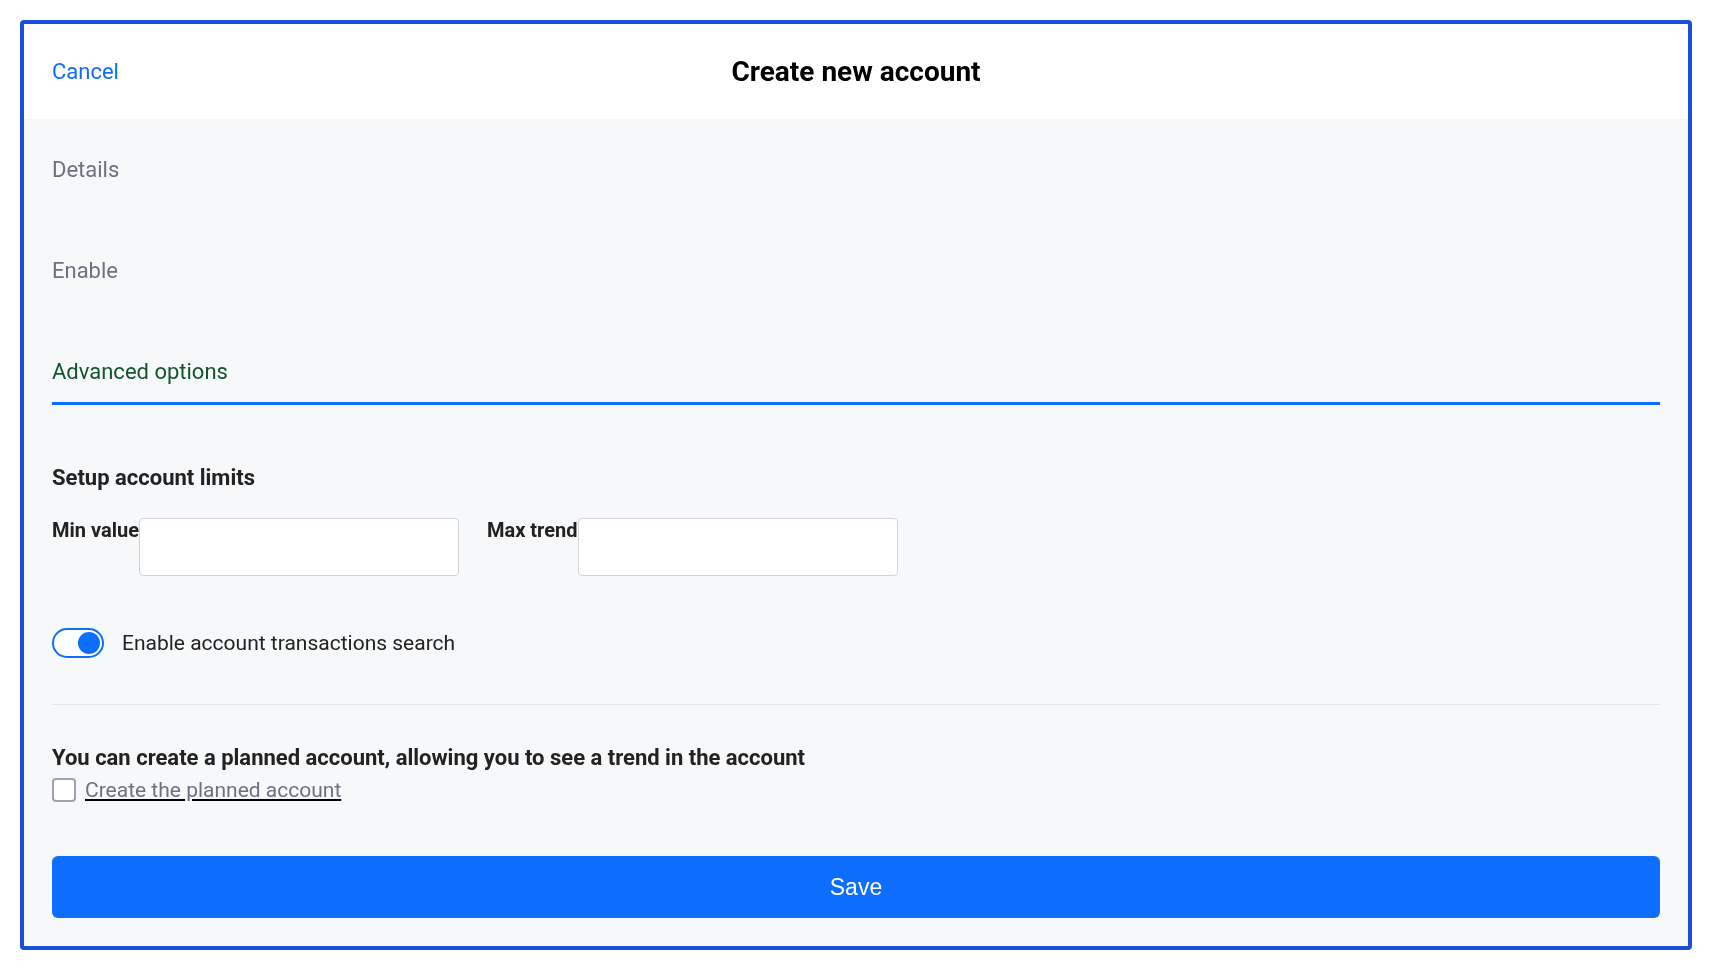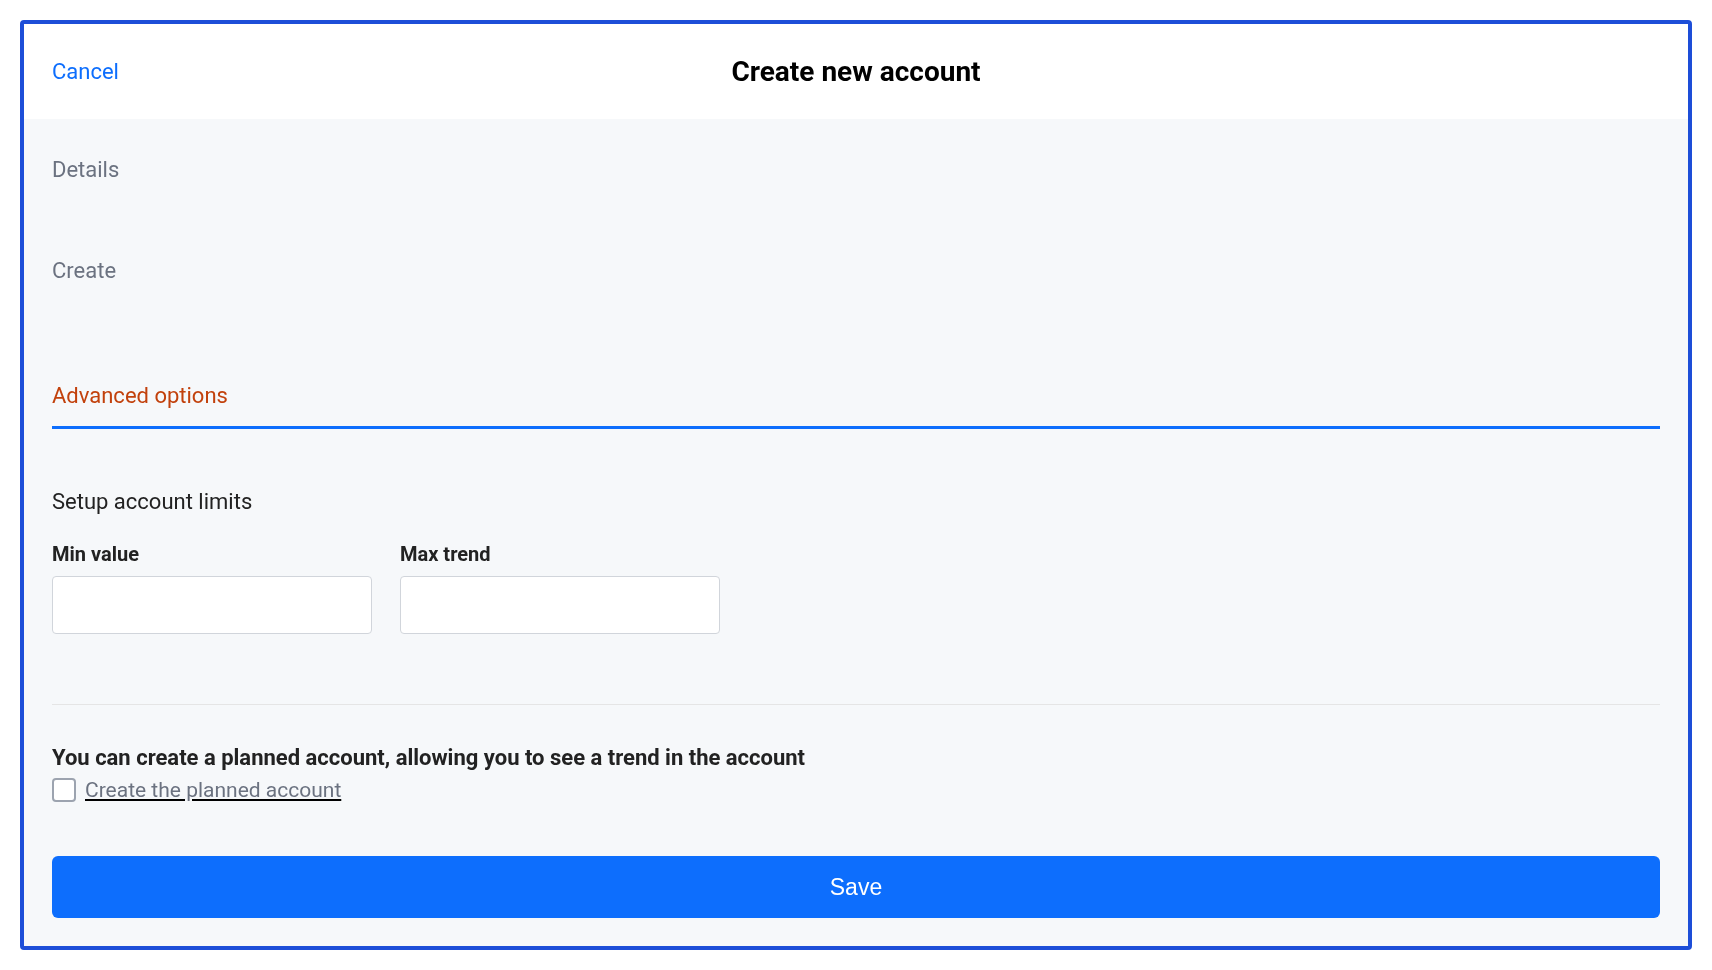--- a/index.html
+++ b/index.html
@@ -59,38 +59,37 @@
     }
     .tab {
       font-size: 22px;
       color: #6b7280;
       padding-bottom: 18px;
       cursor: pointer;
       border-bottom: 3px solid transparent;
       margin-bottom: -1px;
     }
     .tab.active {
-      color: #c2410c;
+      color: #14532d;
       border-bottom-color: #0d6efd;
-      margin-top: 24px;
     }
     .section-heading {
       font-size: 22px;
-      font-weight: 400;
+      font-weight: 700;
       color: #222;
       margin-top: 60px;
     }
     .form-row {
       display: flex;
       gap: 28px;
       margin-top: 28px;
     }
     .form-group {
       display: flex;
-      flex-direction: column;
+      flex-direction: row;
     }
     .form-label {
       font-size: 20px;
       font-weight: 700;
       color: #222;
       margin-bottom: 10px;
     }
     .text-input {
       width: 320px;
       height: 58px;
@@ -199,38 +198,44 @@
 
 <div class="modal">
   <div class="modal-header">
     <span class="cancel-link">Cancel</span>
     <h1 class="modal-title">Create new account</h1>
   </div>
 
   <div class="modal-body">
     <div class="tabs">
       <div class="tab">Details</div>
-      <div class="tab">Create</div>
+      <div class="tab">Enable</div>
       <div class="tab active">Advanced options</div>
     </div>
 
     <div class="section-heading">Setup account limits</div>
 
     <div class="form-row">
       <div class="form-group">
         <label class="form-label">Min value</label>
         <input type="text" class="text-input" value="" style="">
       </div>
       <div class="form-group">
         <label class="form-label">Max trend</label>
         <input type="text" class="text-input" value="" style="">
       </div>
     </div>
 
     <div class="toggles">
+      <div class="toggle-row">
+        <div class="toggle toggle-on">
+          <div class="knob"></div>
+        </div>
+        <span class="toggle-label">Enable account transactions search</span>
+      </div>
     </div>
 
     <hr class="divider">
 
     <div class="info-text">You can create a planned account, allowing you to see a trend in the account</div>
 
     <div class="checkbox-row">
       <div class="checkbox"></div>
       <span class="checkbox-label">Create the planned account</span>
     </div>

